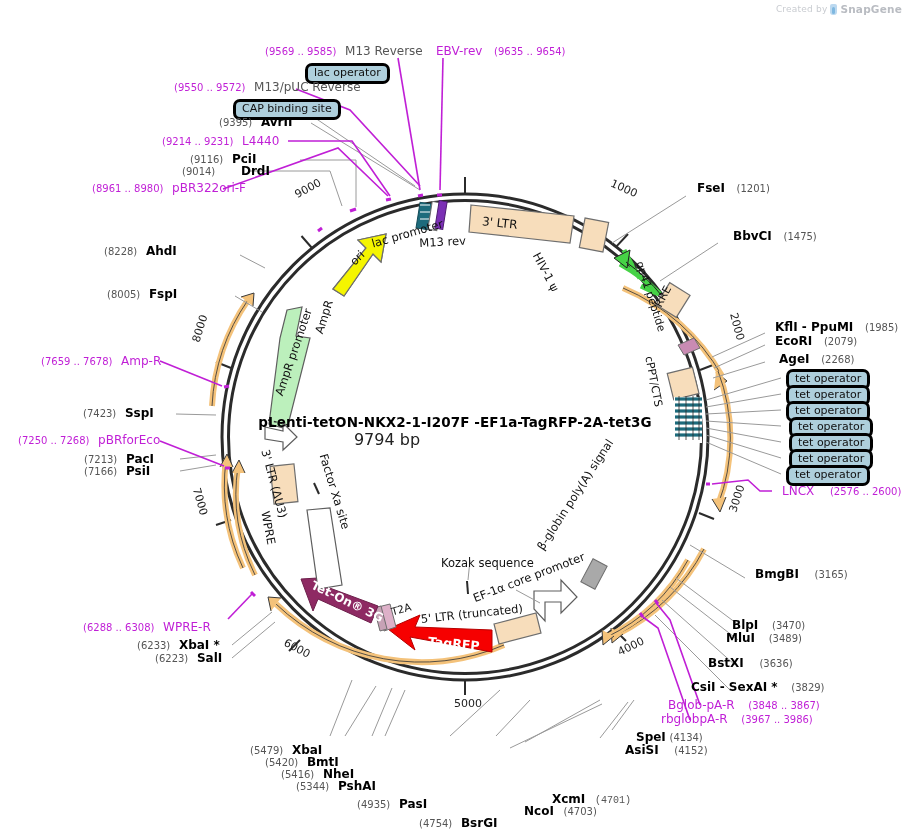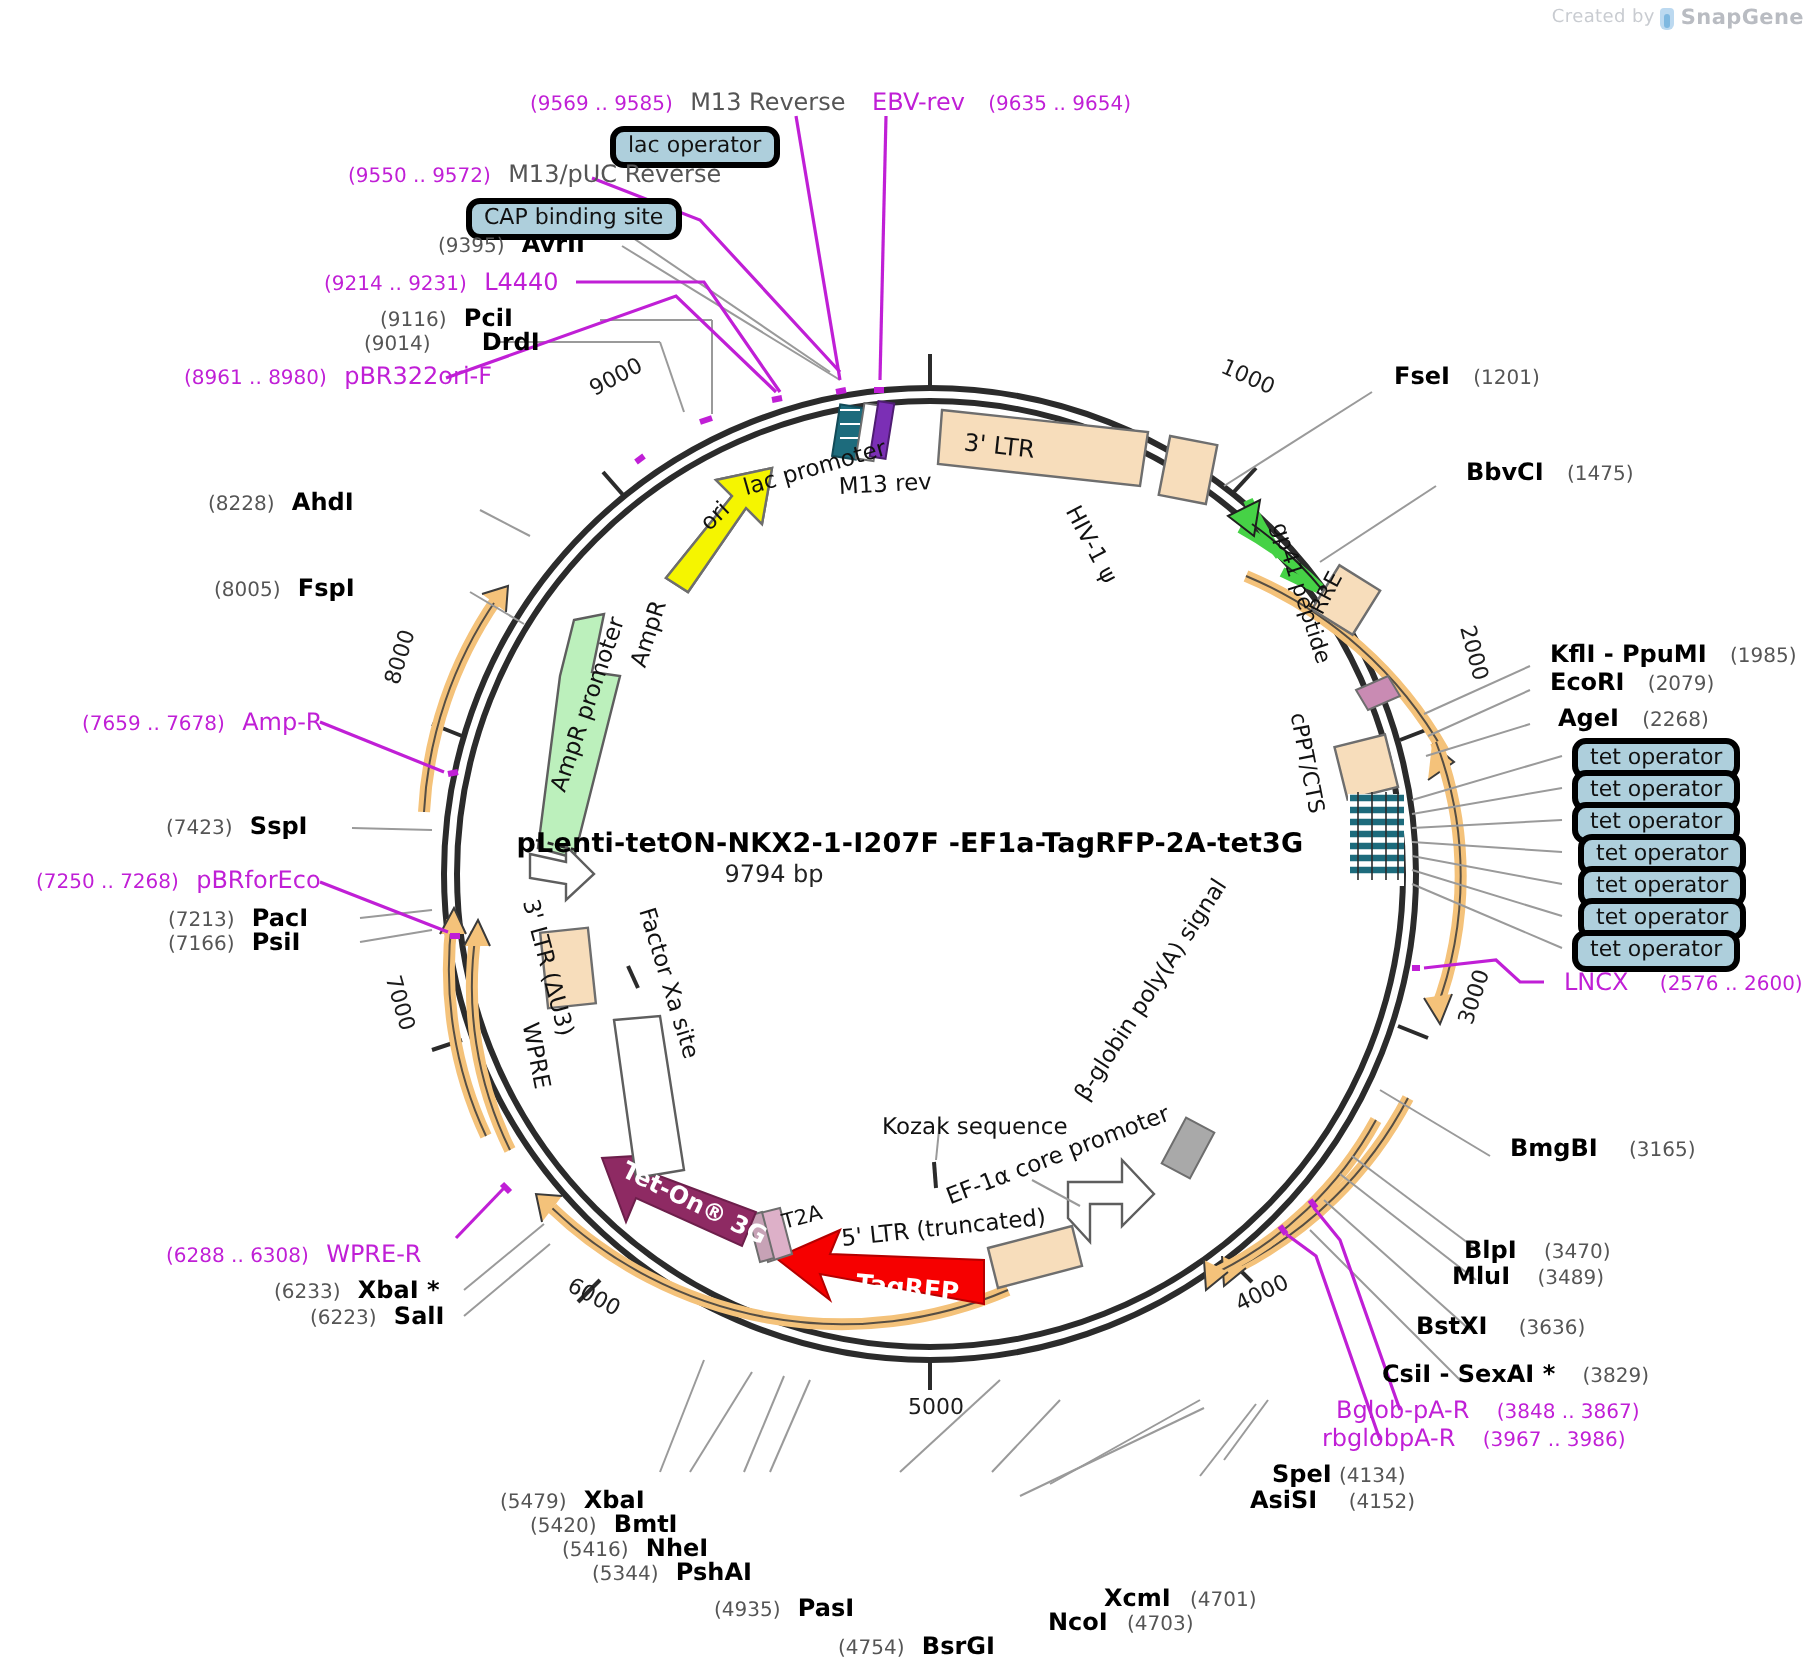--- a/index.html
+++ b/index.html
@@ -32,21 +32,21 @@
   }
 
   
   svg{position:absolute;left:0;top:0;overflow:visible;}
 
   
   #title{
     left:0;top:414px;width:910px;text-align:center;font-size:13.5px;font-weight:bold;color:#000;
     letter-spacing:.1px;
   }
-  #subtitle{left:0;top:430px;width:774px;text-align:center;font-size:12px;color:#222;}
+  #subtitle{left:0;top:430px;width:774px;text-align:center;font-size:16px;color:#222;}
 
   
   .tetop{left:786px;font-size:10.5px;}
 </style>
 </head>
 <body>
 
 <div id="stage">
 
   <div class="abs" id="watermark">
@@ -454,21 +454,21 @@
   <div class="abs lbl" style="left:419px;top:816px;">
     <span class="pos">(4754)</span>
     <span class="enz" style="margin-left:5px;">BsrGI</span>
   </div>
   <div class="abs lbl" style="left:524px;top:804px;">
     <span class="enz">NcoI</span>
     <span class="pos" style="margin-left:6px;">(4703)</span>
   </div>
   <div class="abs lbl" style="left:552px;top:792px;">
     <span class="enz">XcmI</span>
-    <span class="pos" style="margin-left:6px;">(4701)</span>
+    <span class="pos" style="margin-left:6px;font-family:Liberation Mono, monospace;">(4701)</span>
   </div>
 
   <div class="abs lbl" style="left:697px;top:181px;">
     <span class="enz">FseI</span>
     <span class="pos" style="margin-left:8px;">(1201)</span>
   </div>
   <div class="abs lbl" style="left:733px;top:229px;">
     <span class="enz">BbvCI</span>
     <span class="pos" style="margin-left:8px;">(1475)</span>
   </div>

